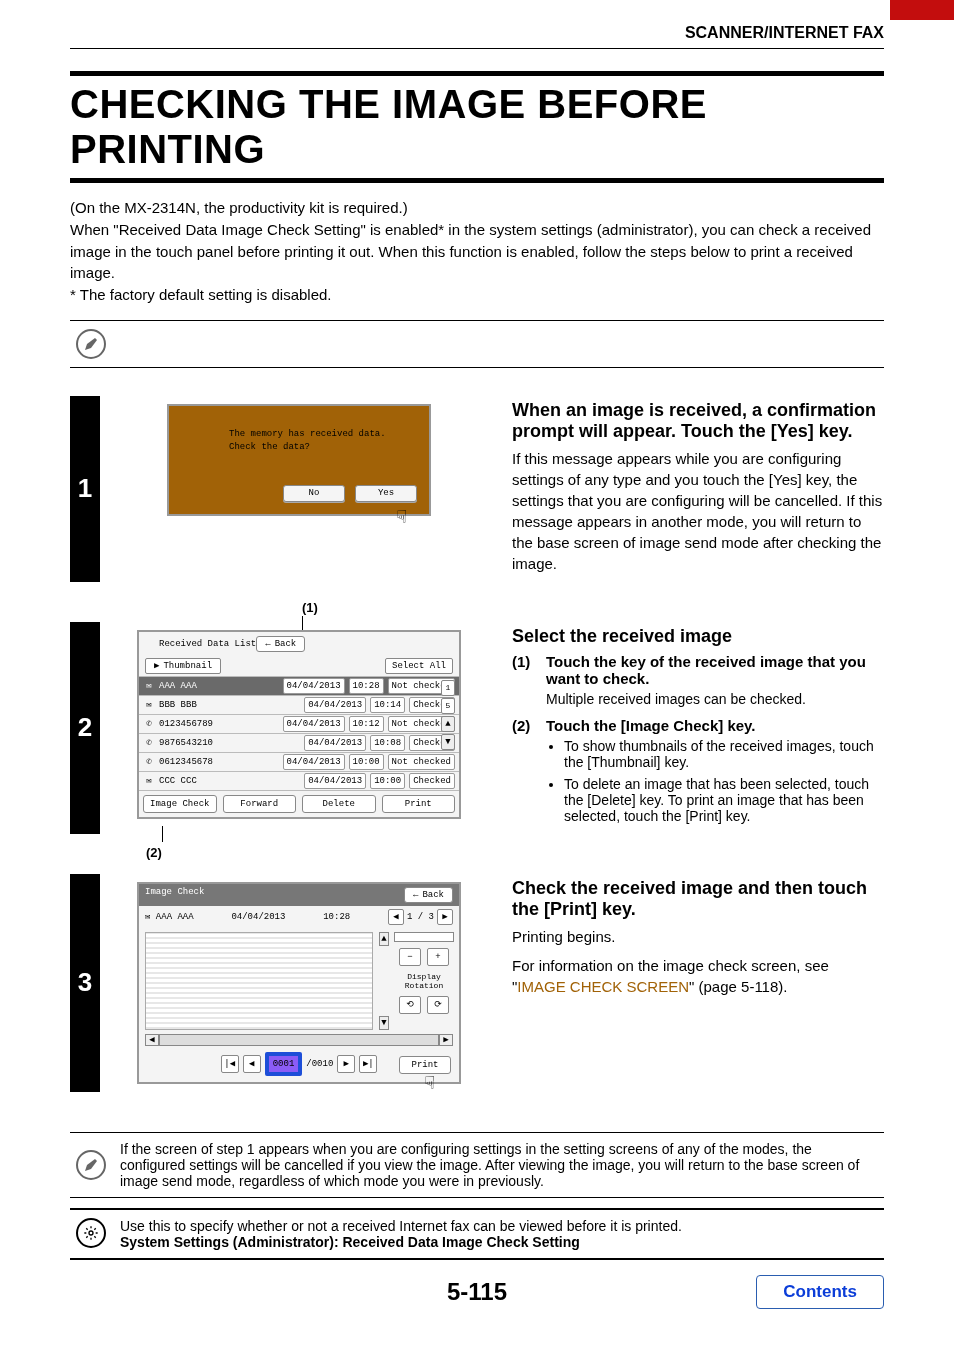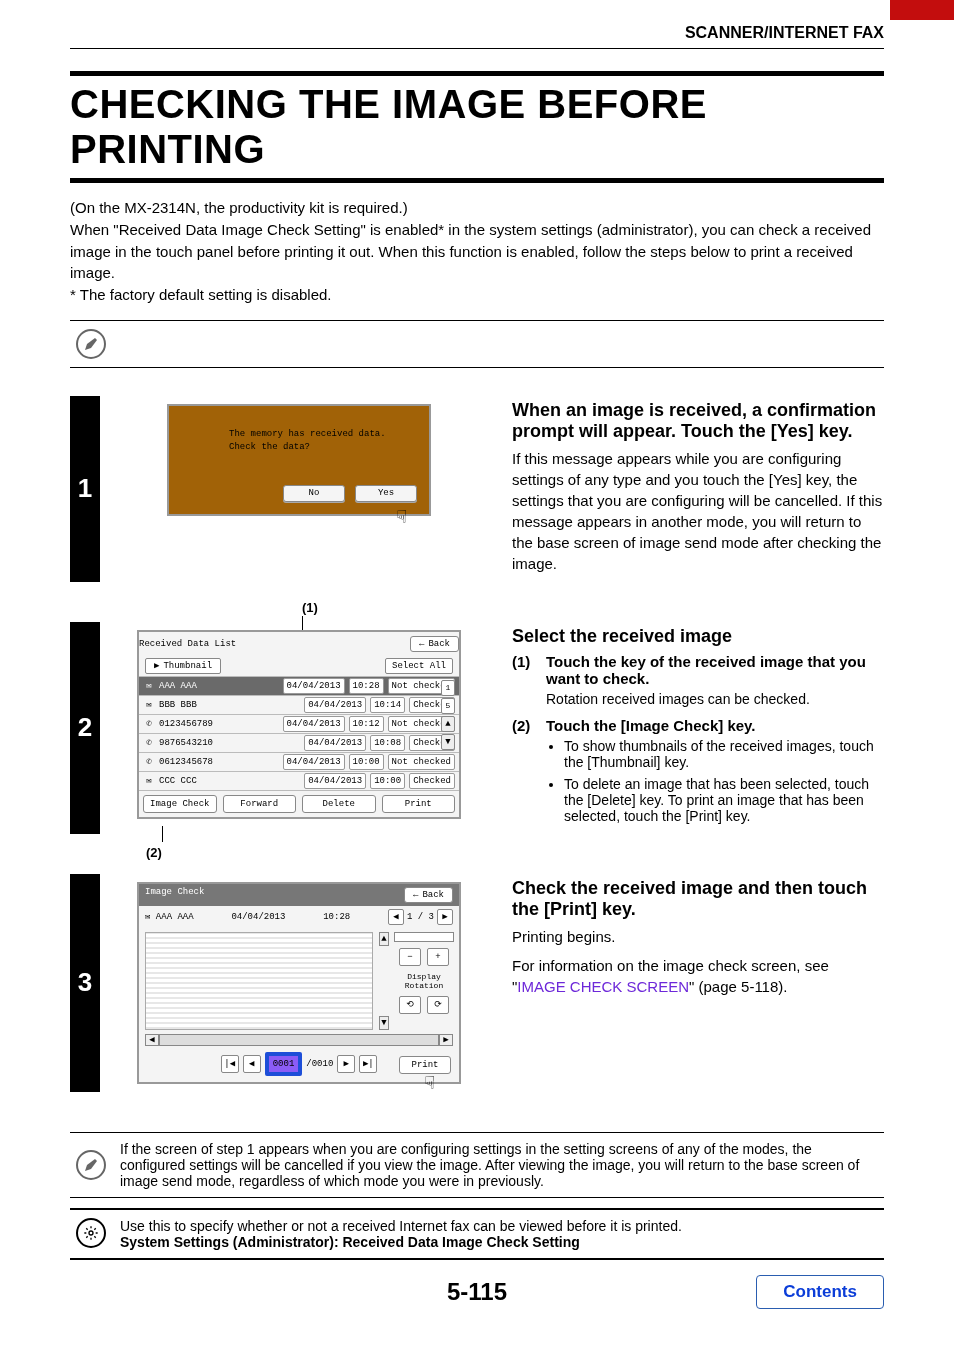--- a/index.html
+++ b/index.html
@@ -22,33 +22,33 @@
   .step-right{flex:1;padding:4px 0 0 8px;font-size:15px;}
   .step-right h3{margin:0 0 6px 0;font-size:18px;}
   .step-right p{margin:0 0 8px 0;line-height:1.4;}
   .step-right ol{margin:0 0 8px 0;padding-left:0;list-style:none;}
   .step-right ol>li{margin-bottom:10px;}
   .step-right .li-head{font-weight:bold;display:flex;}
   .step-right .li-num{width:34px;flex-shrink:0;}
   .step-right .sub{margin:4px 0 0 34px;font-size:14px;}
   .step-right ul.bul{list-style:disc;margin:4px 0 0 52px;padding:0;font-size:14px;}
   .step-right ul.bul li{margin-bottom:6px;}
-  .link{color:#6d28d9;}
+  .link{color:#a16207;}
 
   
   .prompt{border:2px solid #999;width:260px;height:108px;margin:0 auto;position:relative;background:#a16207;font-family:"Courier New",monospace;font-size:9px;}
   .prompt .msg{position:absolute;top:22px;left:60px;line-height:1.5;}
   .prompt .btn{position:absolute;bottom:12px;width:60px;height:15px;border:1px solid #888;border-radius:3px;box-shadow:0 1px 0 #aaa;text-align:center;font-size:9px;line-height:15px;background:#f5f5f5;}
   .prompt .btn.no{right:84px;}
   .prompt .btn.yes{right:12px;}
   .touch-hand{position:absolute;right:22px;bottom:-14px;font-size:18px;}
 
   
   .listpanel{border:2px solid #999;width:320px;margin:0 auto;background:#f4f4f4;font-family:"Courier New",monospace;font-size:9px;position:relative;}
-  .lp-top{display:flex;justify-content:space-between;align-items:center;padding:4px 0;}
+  .lp-top{display:flex;align-items:center;padding:4px 20px;}
   .lp-back{border:1px solid #888;border-radius:3px;padding:0 8px;height:14px;line-height:14px;background:#fff;display:flex;align-items:center;gap:4px;}
   .lp-thumb{display:flex;justify-content:space-between;align-items:center;padding:2px 6px;}
   .lp-thumbbtn{border:1px solid #888;border-radius:2px;padding:0 8px;height:14px;line-height:14px;background:#fff;display:flex;align-items:center;gap:4px;}
   .lp-selall{border:1px solid #888;border-radius:2px;padding:0 6px;height:14px;line-height:14px;background:#fff;}
   .lp-row{display:flex;align-items:center;border-top:1px solid #bbb;height:18px;padding:0 4px;gap:4px;}
   .lp-row.sel{background:#6a6a6a;color:#fff;}
   .lp-row .ic{width:12px;text-align:center;}
   .lp-row .nm{flex:1;}
   .lp-row .dt,.lp-row .tm,.lp-row .st{border:1px solid #999;border-radius:2px;padding:0 3px;height:14px;line-height:14px;background:#fff;color:#000;}
   .lp-row.sel .nm{color:#fff;}
@@ -228,21 +228,21 @@
         <div class="callout c2">(2)</div>
       </div>
       <div class="step-right">
         <h3>Select the received image</h3>
         <ol>
           <li>
             <div class="li-head">
                 <span class="li-num">(1)</span>
                 <span>Touch the key of the received image that you want to check.</span>
               </div>
-            <div class="sub">Rotation received images can be checked.</div>
+            <div class="sub">Multiple received images can be checked.</div>
           </li>
           <li>
             <div class="li-head">
                 <span class="li-num">(2)</span>
                 <span>Touch the [Image Check] key.</span>
               </div>
             <ul class="bul">
               <li>To show thumbnails of the received images, touch the [Thumbnail] key.</li>
               <li>To delete an image that has been selected, touch the [Delete] key. To print an image that has been selected, touch the [Print] key.</li>
             </ul>

